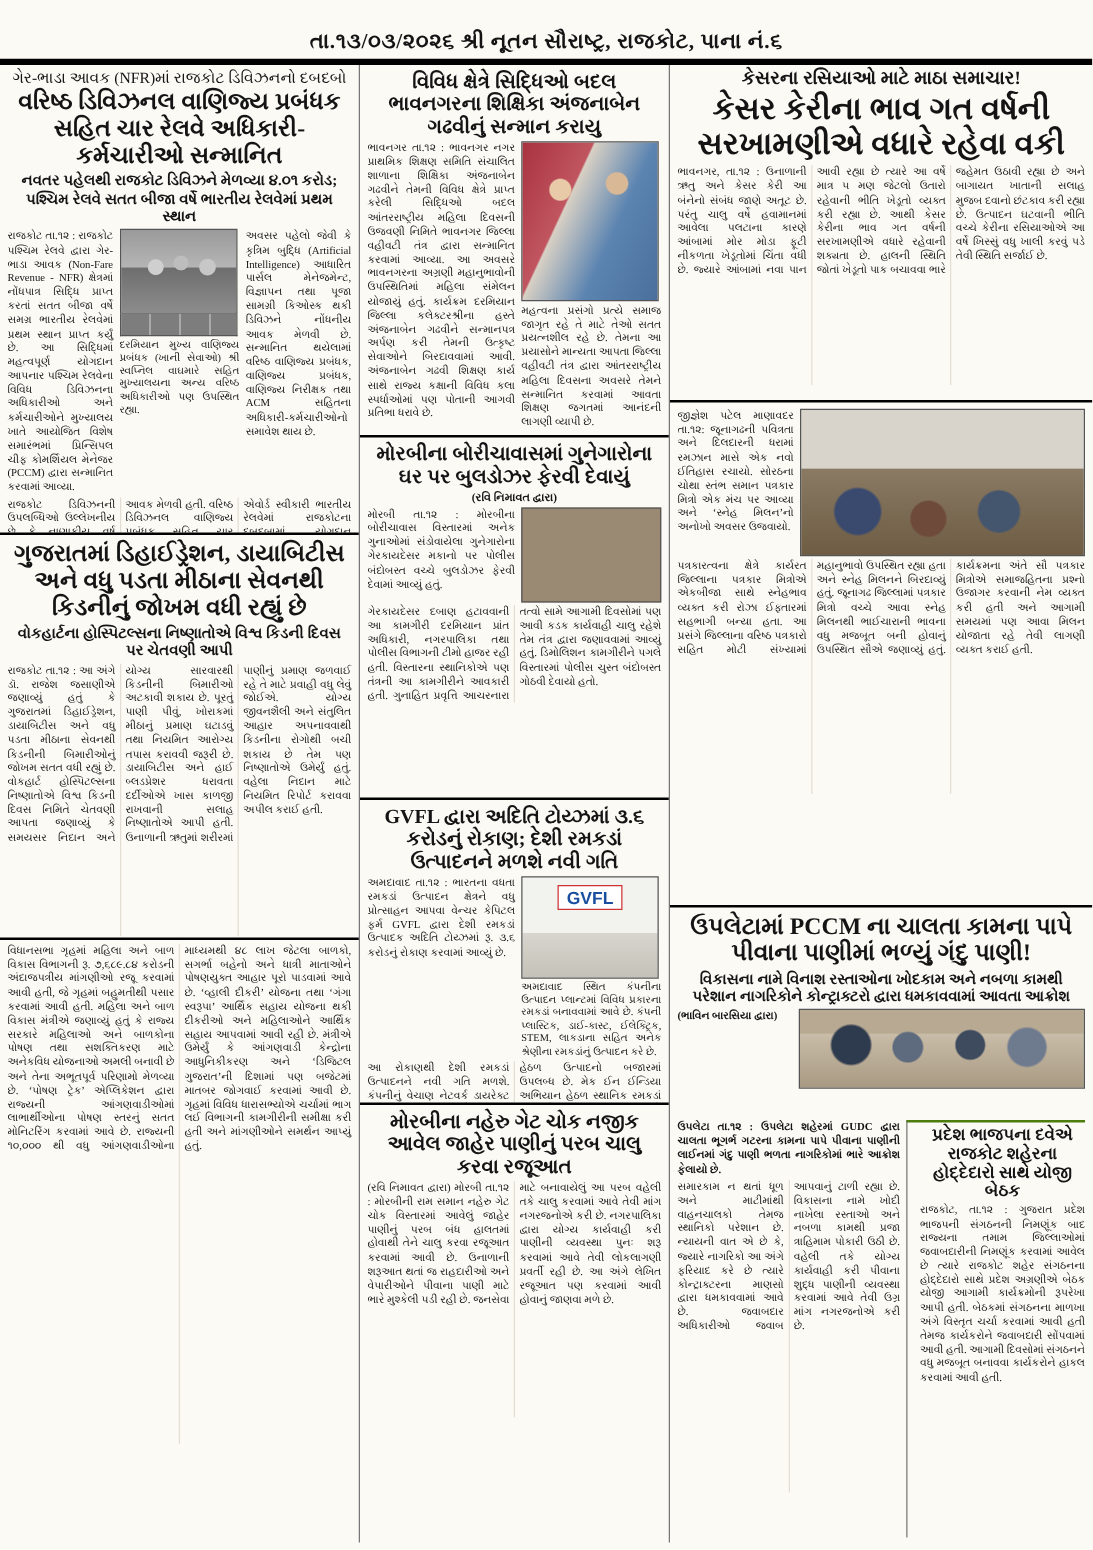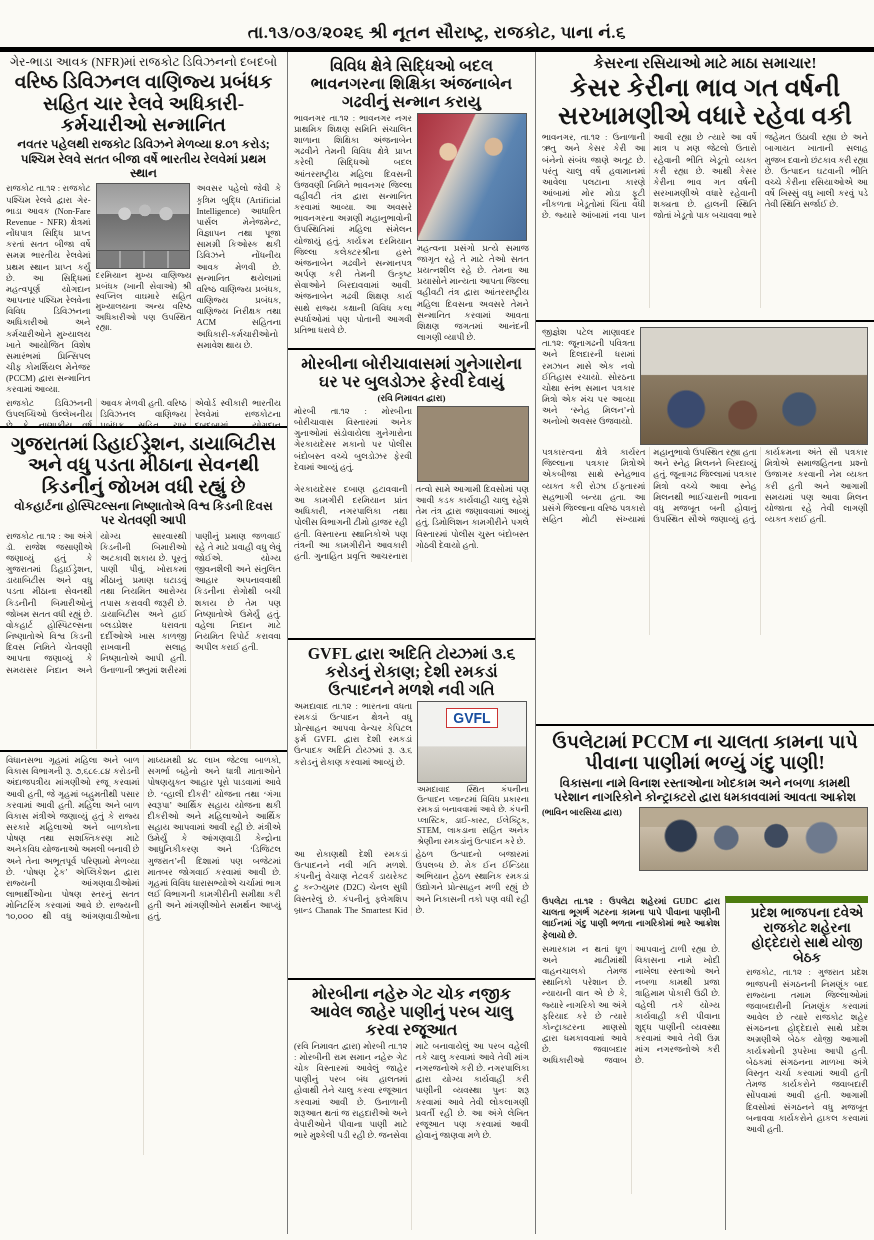--- a/index.html
+++ b/index.html
@@ -144,21 +144,21 @@
       <div class="article rule-top" style="height:290px">
         <div class="headline h-md">મોરબીના બોરીચાવાસમાં ગુનેગારોના ઘર પર બુલડોઝર ફેરવી દેવાયું</div>
         <div class="byline">(રવિ નિમાવત દ્વારા)</div>
         <div class="row">
           <div class="grow body-text">મોરબી તા.૧૨ : મોરબીના બોરીચાવાસ વિસ્તારમાં અનેક ગુનાઓમાં સંડોવાયેલા ગુનેગારોના ગેરકાયદેસર મકાનો પર પોલીસ બંદોબસ્ત વચ્ચે બુલડોઝર ફેરવી દેવામાં આવ્યું હતું.</div>
           <div class="photo ph-dozer" style="width:112px;height:76px"></div>
         </div>
         <div class="body-text c2">ગેરકાયદેસર દબાણ હટાવવાની આ કામગીરી દરમિયાન પ્રાંત અધિકારી, નગરપાલિકા તથા પોલીસ વિભાગની ટીમો હાજર રહી હતી. વિસ્તારના સ્થાનિકોએ પણ તંત્રની આ કામગીરીને આવકારી હતી. ગુનાહિત પ્રવૃત્તિ આચરનારા તત્વો સામે આગામી દિવસોમાં પણ આવી કડક કાર્યવાહી ચાલુ રહેશે તેમ તંત્ર દ્વારા જણાવવામાં આવ્યું હતું. ડિમોલિશન કામગીરીને પગલે વિસ્તારમાં પોલીસ ચુસ્ત બંદોબસ્ત ગોઠવી દેવાયો હતો.</div>
       </div>
 
-      <div class="article rule-top" style="height:340px">
+      <div class="article rule-top" style="height:244px">
         <div class="headline h-md">GVFL દ્વારા અદિતિ ટોય્ઝમાં ૩.૬ કરોડનું રોકાણ; દેશી રમકડાં ઉત્પાદનને મળશે નવી ગતિ</div>
         <div class="row">
           <div class="grow body-text">અમદાવાદ તા.૧૨ : ભારતના વધતા રમકડાં ઉત્પાદન ક્ષેત્રને વધુ પ્રોત્સાહન આપવા વેન્ચર કેપિટલ ફર્મ GVFL દ્વારા દેશી રમકડાં ઉત્પાદક અદિતિ ટોય્ઝમાં રૂ. ૩.૬ કરોડનું રોકાણ કરવામાં આવ્યું છે.</div>
           <div style="width:112px">
             <div class="photo ph-gvfl" style="width:110px;height:82px">
               <span class="gvfl-logo">GVFL</span>
             </div>
             <div class="caption">અમદાવાદ સ્થિત કંપનીના ઉત્પાદન પ્લાન્ટમાં વિવિધ પ્રકારના રમકડાં બનાવવામાં આવે છે. કંપની પ્લાસ્ટિક, ડાઈ-કાસ્ટ, ઈલેક્ટ્રિક, STEM, લાકડાના સહિત અનેક શ્રેણીના રમકડાંનું ઉત્પાદન કરે છે.</div>
           </div>
         </div>
@@ -196,20 +196,20 @@
           </div>
           <div class="photo ph-chairs grow" style="height:64px"></div>
         </div>
       </div>
 
       <div class="row" style="height:338px;margin:0;padding:0 6px 4px">
         <div style="width:178px">
           <div class="body-text" style="font-weight:bold">ઉપલેટા તા.૧૨ : ઉપલેટા શહેરમાં GUDC દ્વારા ચાલતા ભૂગર્ભ ગટરના કામના પાપે પીવાના પાણીની લાઈનમાં ગંદુ પાણી ભળતા નાગરિકોમાં ભારે આક્રોશ ફેલાયો છે.</div>
           <div class="body-text c2" style="margin-top:3px;height:250px">સમારકામ ન થતાં ધૂળ અને માટીમાંથી વાહનચાલકો તેમજ સ્થાનિકો પરેશાન છે. ન્યાયની વાત એ છે કે, જ્યારે નાગરિકો આ અંગે ફરિયાદ કરે છે ત્યારે કોન્ટ્રાક્ટરના માણસો દ્વારા ધમકાવવામાં આવે છે. જવાબદાર અધિકારીઓ જવાબ આપવાનું ટાળી રહ્યા છે. વિકાસના નામે ખોદી નાખેલા રસ્તાઓ અને નબળા કામથી પ્રજા ત્રાહિમામ પોકારી ઉઠી છે. વહેલી તકે યોગ્ય કાર્યવાહી કરી પીવાના શુદ્ધ પાણીની વ્યવસ્થા કરવામાં આવે તેવી ઉગ્ર માંગ નગરજનોએ કરી છે.</div>
         </div>
-        <div class="grow rule-left" style="padding-left:20px;border-top:7px solid #4d7c0f">
+        <div class="grow rule-left" style="padding-left:10px;border-top:2px solid #4d7c0f">
           <div class="headline h-sm">પ્રદેશ ભાજપના દવેએ રાજકોટ શહેરના હોદ્દેદારો સાથે યોજી બેઠક</div>
           <div class="body-text" style="height:270px">રાજકોટ, તા.૧૨ : ગુજરાત પ્રદેશ ભાજપની સંગઠનની નિમણૂંક બાદ રાજ્યના તમામ જિલ્લાઓમાં જવાબદારીની નિમણૂંક કરવામાં આવેલ છે ત્યારે રાજકોટ શહેર સંગઠનના હોદ્દેદારો સાથે પ્રદેશ અગ્રણીએ બેઠક યોજી આગામી કાર્યક્રમોની રૂપરેખા આપી હતી. બેઠકમાં સંગઠનના માળખા અંગે વિસ્તૃત ચર્ચા કરવામાં આવી હતી તેમજ કાર્યકરોને જવાબદારી સોંપવામાં આવી હતી. આગામી દિવસોમાં સંગઠનને વધુ મજબૂત બનાવવા કાર્યકરોને હાકલ કરવામાં આવી હતી.</div>
         </div>
       </div>
     </div>
   </div>
 </div>
 
 </body></html>

